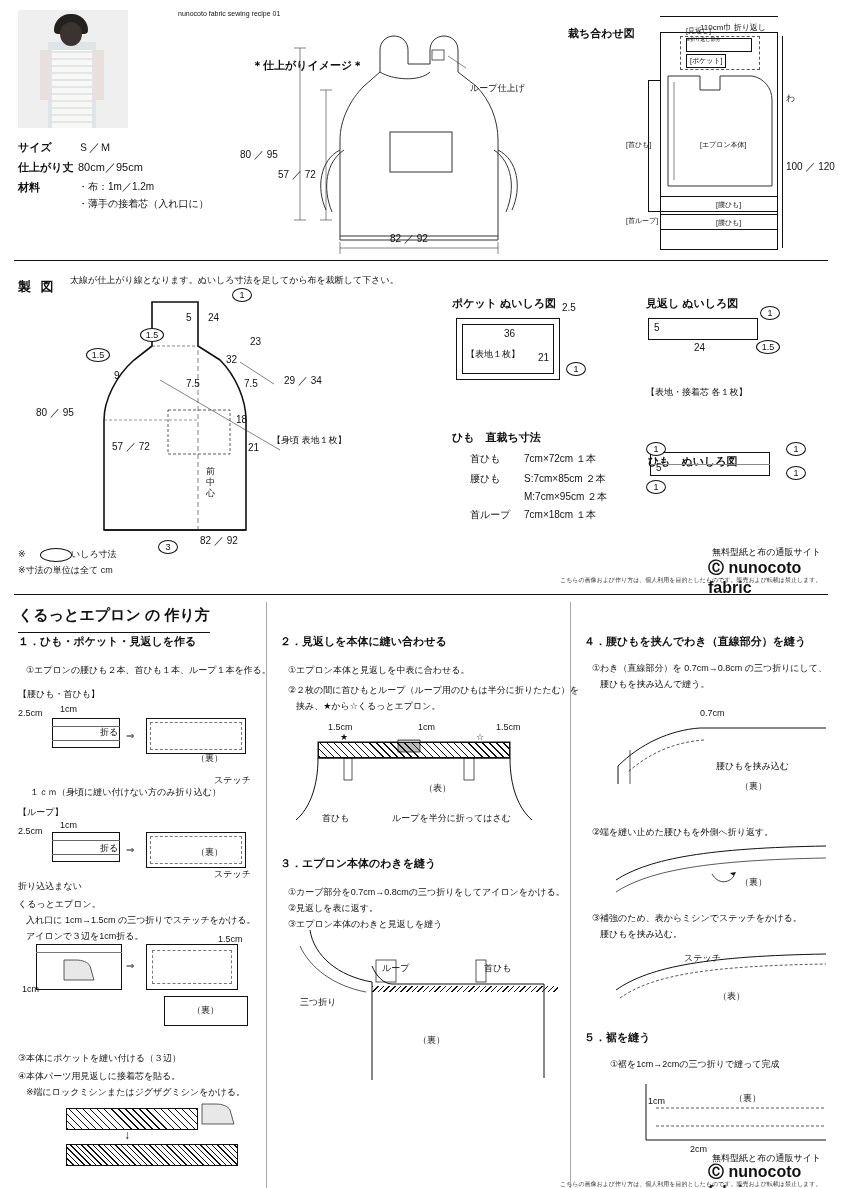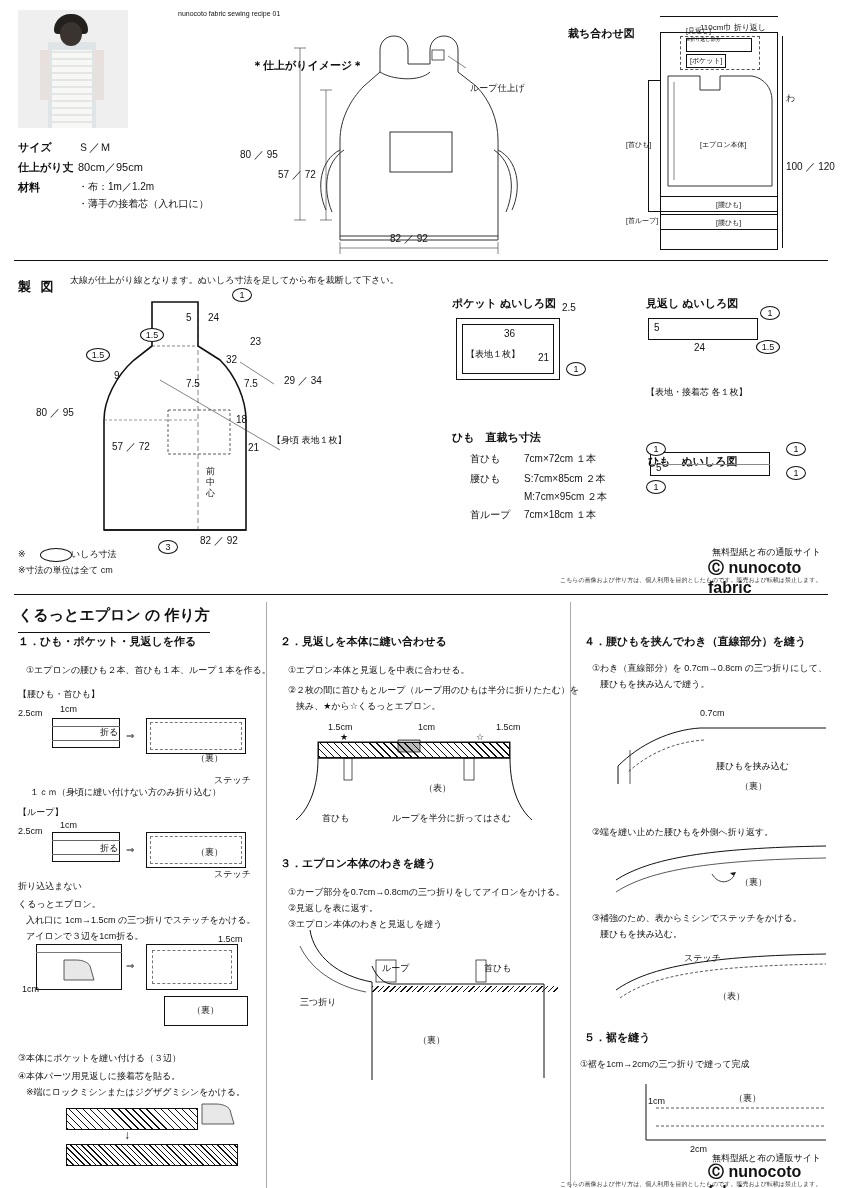--- a/index.html
+++ b/index.html
@@ -341,21 +341,21 @@
   <div class="abs s9" style="left:592px;top:912px;">③補強のため、表からミシンでステッチをかける。</div>
   <div class="abs s9" style="left:600px;top:928px;">腰ひもを挟み込む。</div>
   <svg class="abs" style="left:600px;top:944px;" width="230" height="60">
     <path d="M16 46 C50 22 110 12 226 10" stroke="#111" stroke-width="1" fill="none"></path>
     <path d="M20 54 C54 30 112 22 226 20" stroke="#111" stroke-width="0.7" fill="none" stroke-dasharray="3 2"></path>
   </svg>
   <div class="abs s9" style="left:684px;top:952px;">ステッチ</div>
   <div class="abs s9" style="left:718px;top:990px;">（表）</div>
 
   <div class="abs s11 bold" style="left:584px;top:1030px;">５．裾を縫う</div>
-  <div class="abs s9" style="left:580px;top:1058px;text-align:center;">①裾を1cm→2cmの三つ折りで縫って完成</div>
+  <div class="abs s9" style="left:610px;top:1058px;text-align:center;">①裾を1cm→2cmの三つ折りで縫って完成</div>
   <svg class="abs" style="left:600px;top:1074px;" width="230" height="80">
     <line x1="46" y1="10" x2="46" y2="66" stroke="#111" stroke-width="1"></line>
     <line x1="46" y1="66" x2="226" y2="66" stroke="#111" stroke-width="1"></line>
     <line x1="56" y1="34" x2="226" y2="34" stroke="#111" stroke-width="0.7" stroke-dasharray="3 2"></line>
     <line x1="56" y1="52" x2="226" y2="52" stroke="#111" stroke-width="0.7" stroke-dasharray="3 2"></line>
   </svg>
   <div class="abs s9" style="left:648px;top:1096px;">1cm</div>
   <div class="abs s9" style="left:690px;top:1144px;">2cm</div>
   <div class="abs s9" style="left:734px;top:1092px;">（裏）</div>
 

